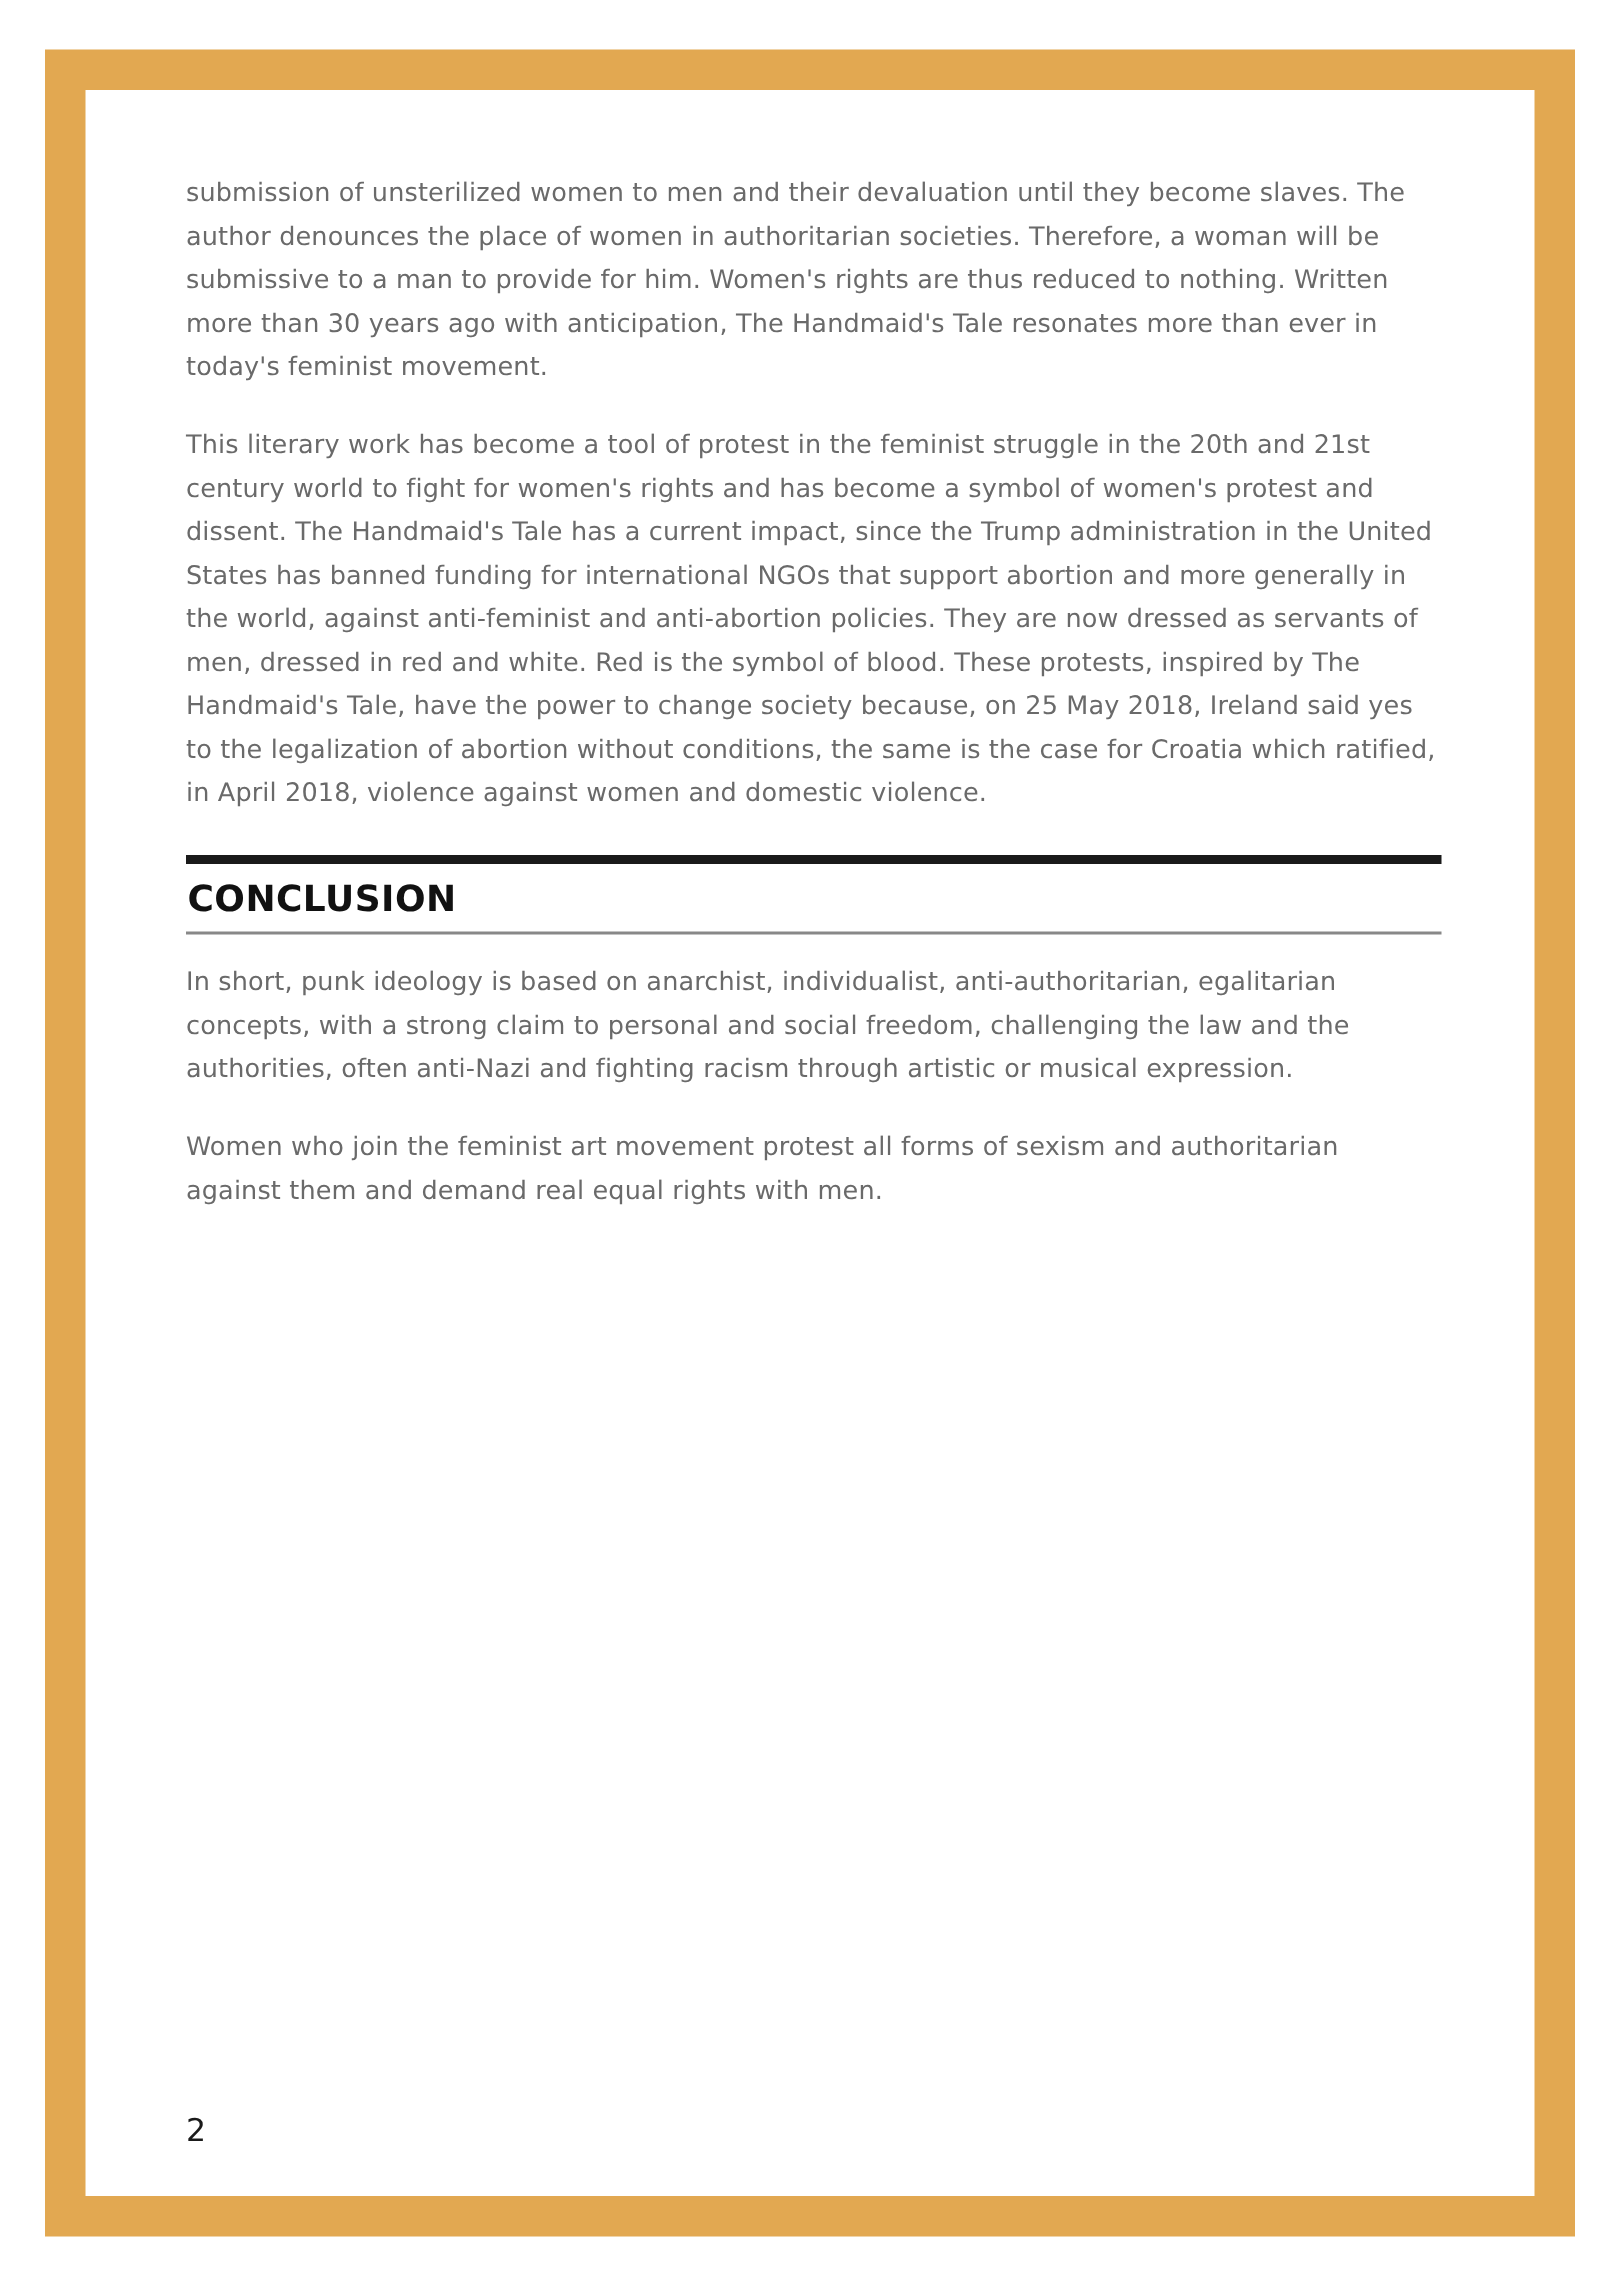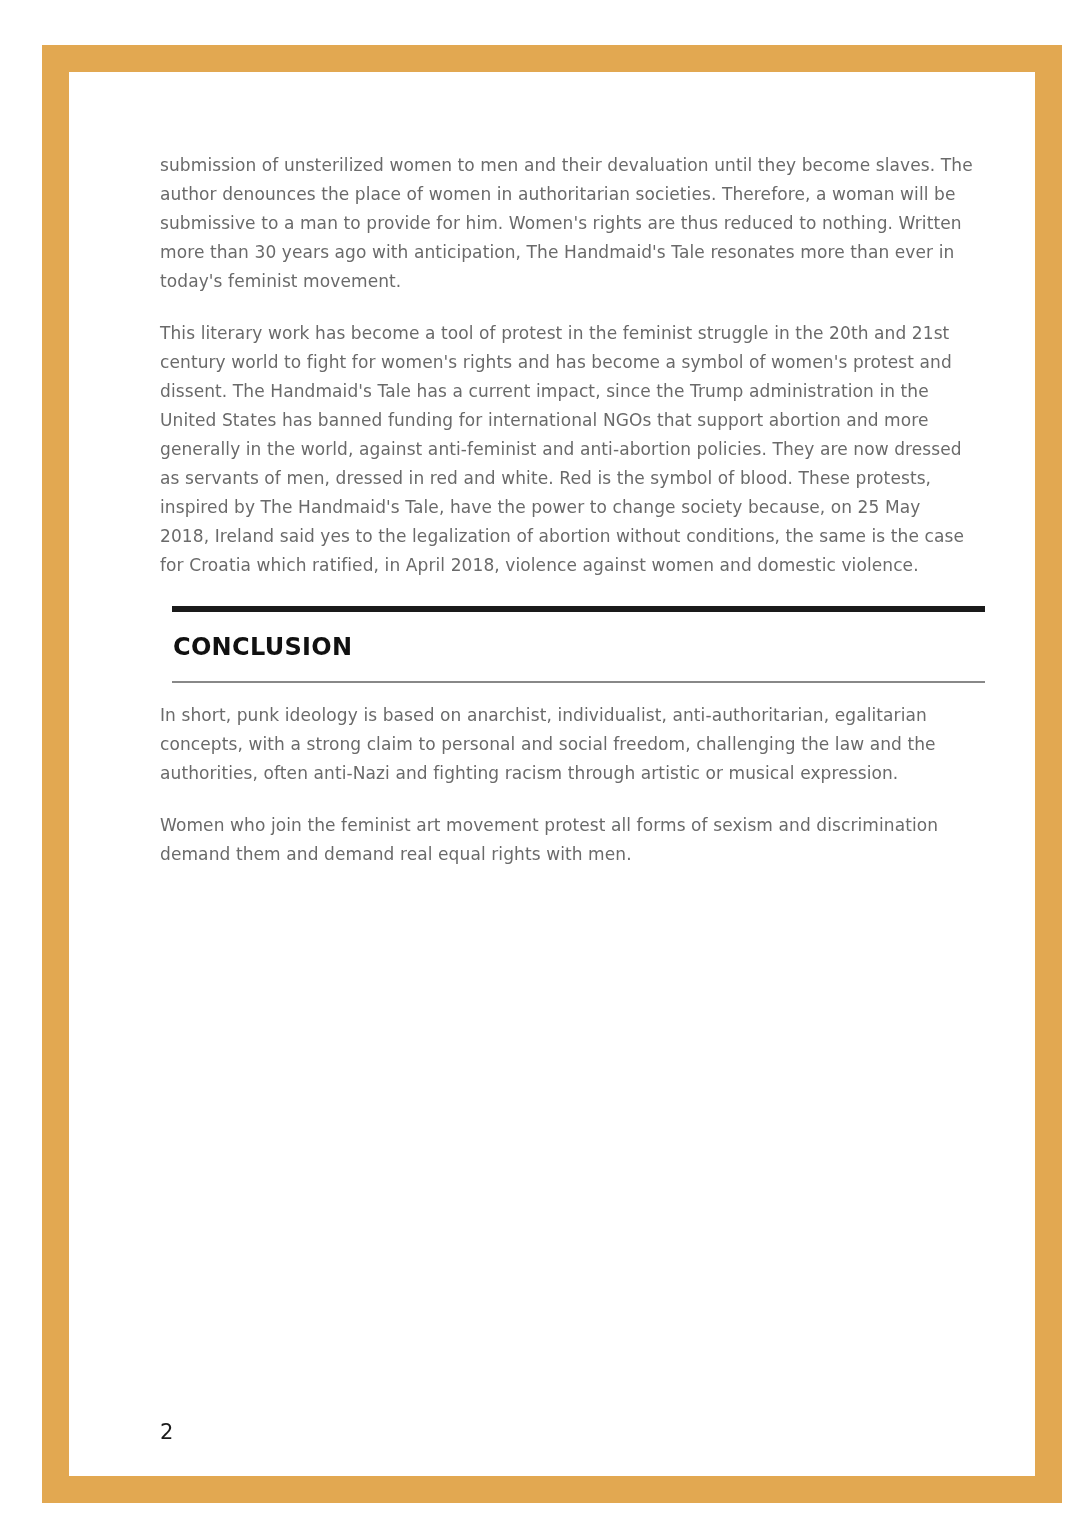--- a/index.html
+++ b/index.html
@@ -1,15 +1,15 @@
 <!DOCTYPE html>
 <html><head>
 <meta charset="utf-8">
 <style>
-  * { margin: 12px; padding: 0; box-sizing: border-box; }
+  * { margin: 0; padding: 0; box-sizing: border-box; }
 
   html, body {
     width: 1080px;
     height: 1527px;
     background: #ffffff;
     font-family: "DejaVu Sans", "Liberation Sans", sans-serif;
     overflow: hidden;
   }
 
   .page-frame {
@@ -81,18 +81,18 @@
     <p class="body-paragraph">This literary work has become a tool of protest in the feminist struggle in the 20th and 21st century world to fight for women's rights and has become a symbol of women's protest and dissent. The Handmaid's Tale has a current impact, since the Trump administration in the United States has banned funding for international NGOs that support abortion and more generally in the world, against anti-feminist and anti-abortion policies. They are now dressed as servants of men, dressed in red and white. Red is the symbol of blood. These protests, inspired by The Handmaid's Tale, have the power to change society because, on 25 May 2018, Ireland said yes to the legalization of abortion without conditions, the same is the case for Croatia which ratified, in April 2018, violence against women and domestic violence.</p>
 
     <div class="section-heading-block">
       <div class="heading-top-bar"></div>
       <div class="section-heading">CONCLUSION</div>
       <div class="heading-bottom-rule"></div>
     </div>
 
     <p class="body-paragraph">In short, punk ideology is based on anarchist, individualist, anti-authoritarian, egalitarian concepts, with a strong claim to personal and social freedom, challenging the law and the authorities, often anti-Nazi and fighting racism through artistic or musical expression.</p>
 
-    <p class="body-paragraph">Women who join the feminist art movement protest all forms of sexism and discrimination demand them and demand real equal rights with men.</p>
+    <p class="body-paragraph">Women who join the feminist art movement protest all forms of sexism and authoritarian against them and demand real equal rights with men.</p>
 
     <div class="page-number">2</div>
 
   </div>
 </div>
 
 </body></html>

